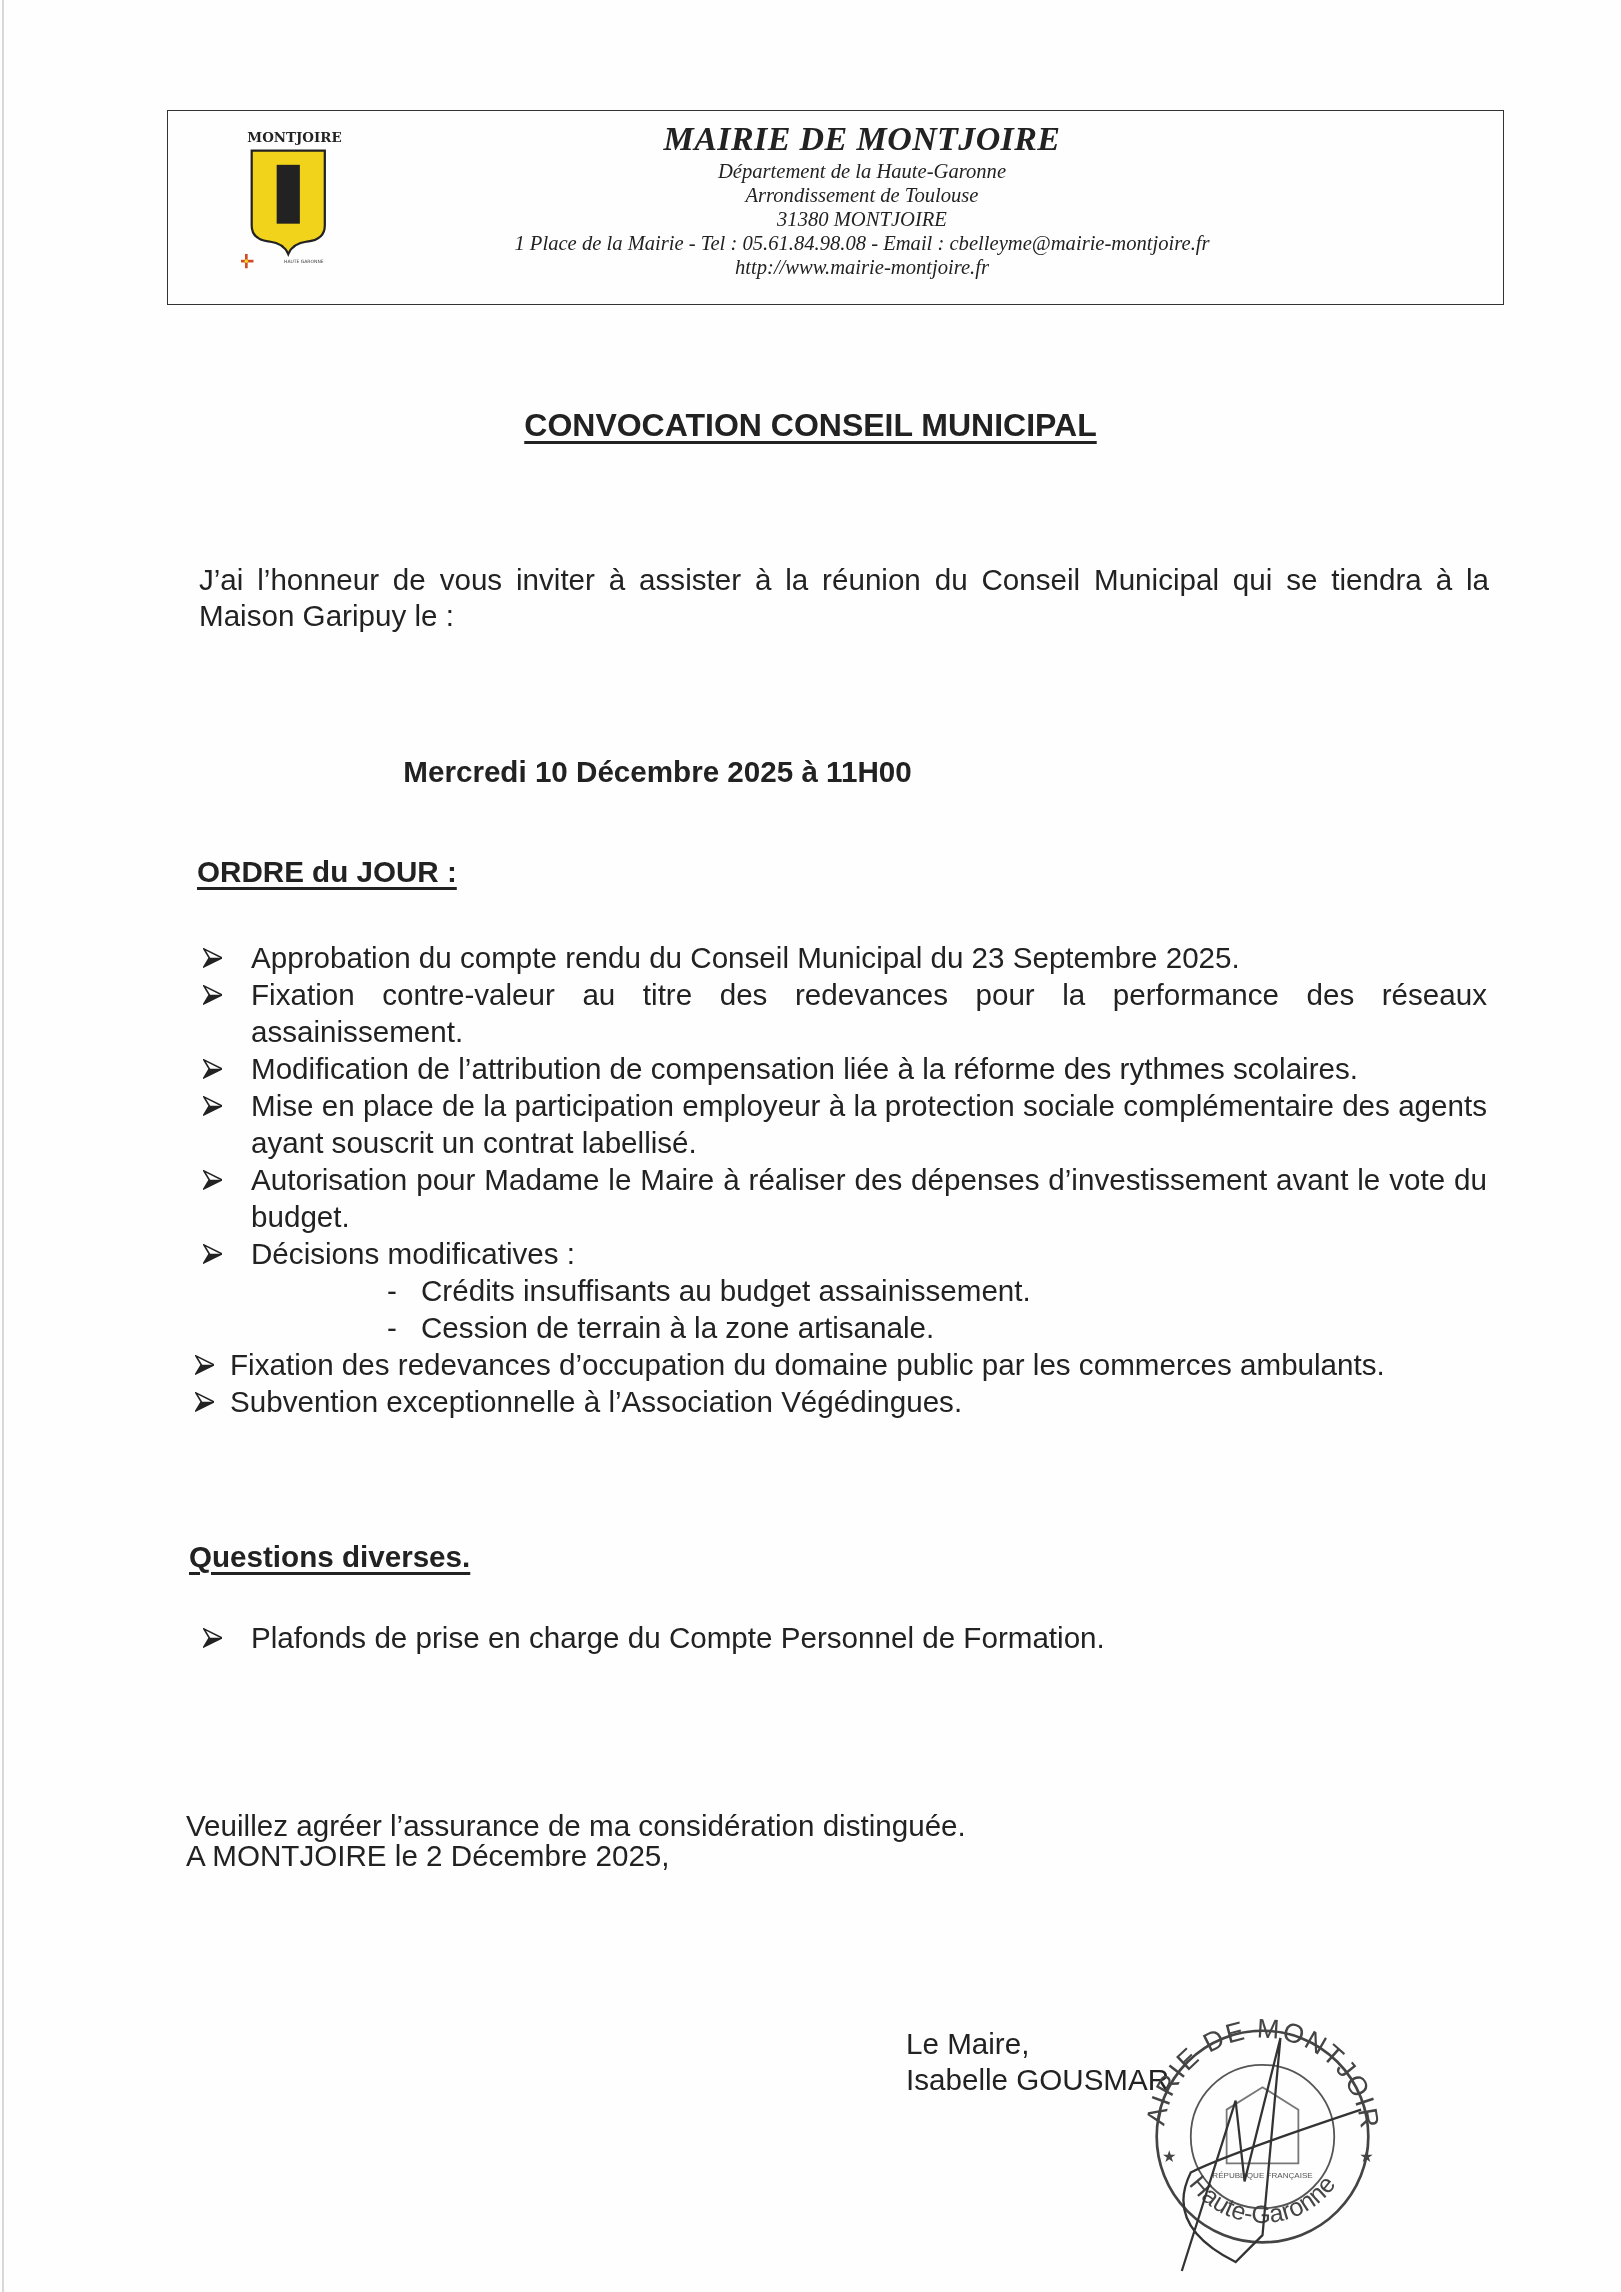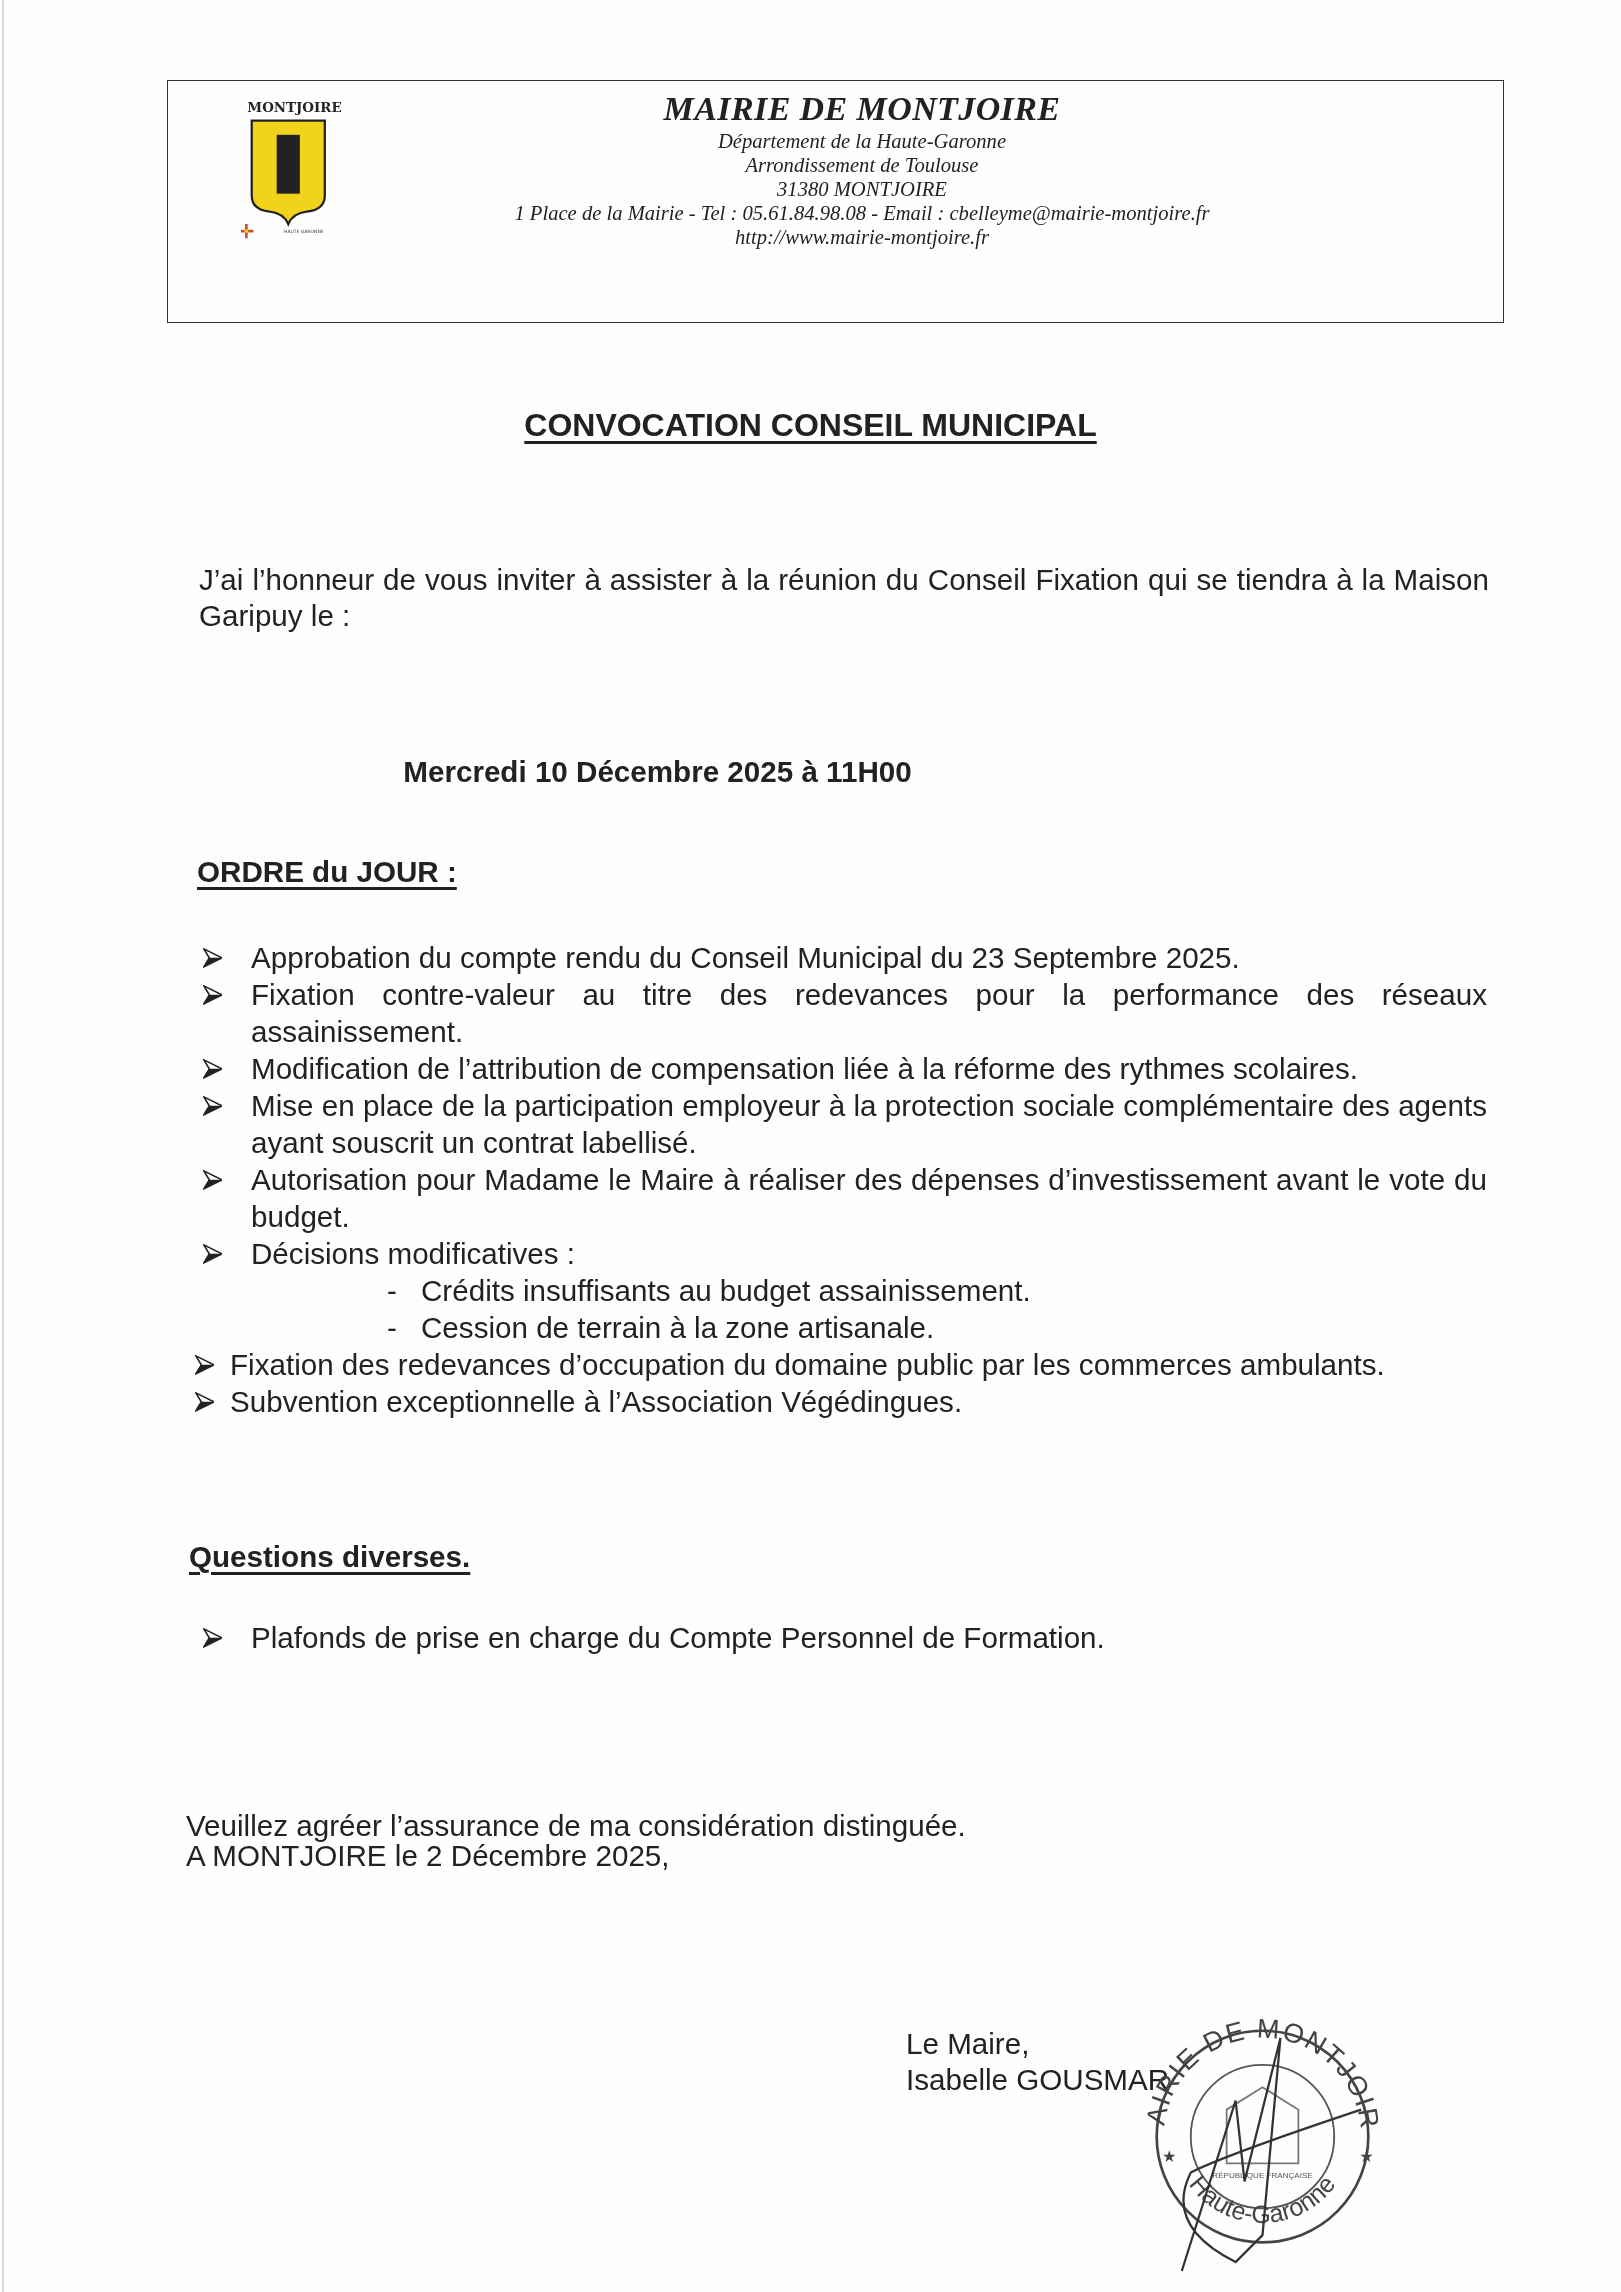--- a/index.html
+++ b/index.html
@@ -5,21 +5,21 @@
     html, body { margin: 0; padding: 0; }
     body {
       width: 1621px; height: 2293px; background: #fefefe; position: relative; overflow: hidden;
       color: #222;
       font-family: "Liberation Sans", sans-serif;
     }
     .scan-edge { position: absolute; left: 1.8px; top: 0; width: 2.7px; height: 2293px; background: #d8d8d8; }
 
     
     .header-box {
-      position: absolute; left: 167px; top: 80px; width: 1337px; height: 243px;
+      position: absolute; left: 167px; top: 110px; width: 1337px; height: 195px;
       border: 1.8px solid #333; box-sizing: border-box;
     }
     .crest { position: absolute; left: 73px; top: 18px; width: 107px; height: 143px; }
     .crest-name {
       position: absolute; left: 0; top: 0; width: 107px; text-align: center;
       font-family: "DejaVu Serif", serif; font-weight: bold; font-size: 13.4px; letter-spacing: 0px; color: #222;
     }
     .crest svg { position: absolute; left: 0; top: 0; }
     .crest-region {
       position: absolute; left: 43px; top: 130px; font-family: "DejaVu Sans", sans-serif; font-size: 4.5px; color: #444;
@@ -91,21 +91,21 @@
     <div class="header-line">31380 MONTJOIRE</div>
     <div class="header-line">1 Place de la Mairie - Tel : 05.61.84.98.08 - Email : cbelleyme@mairie-montjoire.fr</div>
     <div class="header-line">http://www.mairie-montjoire.fr</div>
   </div>
 </div>
 
 <div class="doc-title">
   <span>CONVOCATION CONSEIL MUNICIPAL</span>
 </div>
 
-<div class="p intro">J’ai l’honneur de vous inviter à assister à la réunion du Conseil Fixation qui se tiendra à la Maison Garipuy le :</div>
+<div class="p intro">J’ai l’honneur de vous inviter à assister à la réunion du Conseil Municipal qui se tiendra à la Maison Garipuy le :</div>
 
 <div class="meeting-date">Mercredi 10 Décembre 2025 à 11H00</div>
 
 <div class="section-heading" style="left:197px; top:855px;">
   <span>ORDRE du JOUR :</span>
 </div>
 
 <div class="agenda">
   <div class="item">
     <svg class="bullet" viewBox="0 0 22 22">

